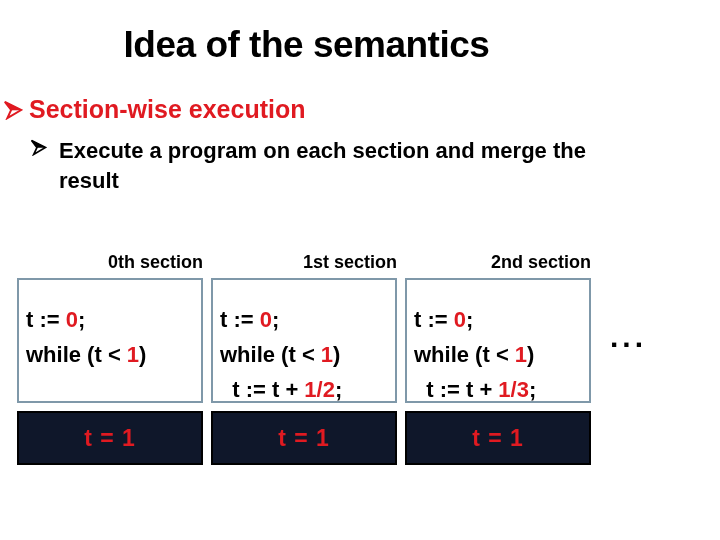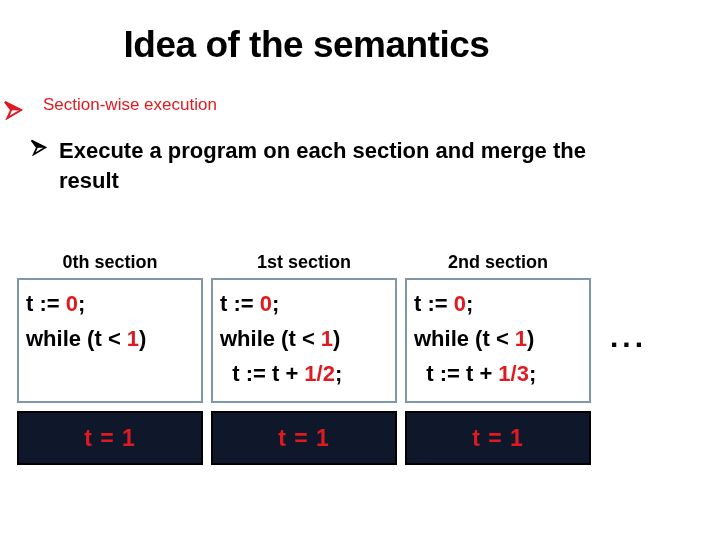--- a/index.html
+++ b/index.html
@@ -19,54 +19,54 @@
     text-align: center;
     font-size: 37px;
     font-weight: bold;
     letter-spacing: -0.5px;
     color: var(--text, #000);
   }
 
   .bullet-row { position: absolute; display: flex; align-items: flex-start; }
   .bullet-l1 { left: 3px; top: 96px; color: var(--accent_red, #e01a21); }
   .bullet-l1 .bullet-text {
-    font-size: 17px; font-weight: normal; line-height: 1.1;
-    margin-left: 20px;
+    font-size: 25px; font-weight: bold; line-height: 1.1;
+    margin-left: 6px;
   }
   .bullet-l2 { left: 30px; top: 136px; color: var(--text, #000); }
   .bullet-l2 .bullet-text {
     font-size: 22px; font-weight: bold; line-height: 1.38;
     margin-left: 12px;
     white-space: pre-line;
     max-width: 600px;
   }
   .arrow-icon { flex: 0 0 auto; margin-top: 4px; }
   .bullet-l2 .arrow-icon { margin-top: 3px; width: 17px; height: 17px; }
 
   .sections {
     position: absolute;
     left: 17px; top: 250px;
     display: flex;
     gap: 8px;
   }
   .section-col { width: 186px; display: flex; flex-direction: column; }
   .sec-label {
-    text-align: center;
+    text-align: right;
     font-size: 18px;
     font-weight: bold;
     height: 24px;
     line-height: 24px;
     color: var(--text, #000);
   }
   .code-box {
     margin-top: 4px;
     height: 125px;
     border: 2px solid var(--code_border, #7f98a9);
     background: #fff;
-    padding: 6px 0 0 7px;
+    padding: 22px 0 0 7px;
   }
   .code-line {
     font-size: 22px;
     font-weight: bold;
     line-height: 35px;
     white-space: pre;
     color: var(--text, #000);
   }
   .red-val { color: var(--accent_red, #e01a21); }
   .result-box {

